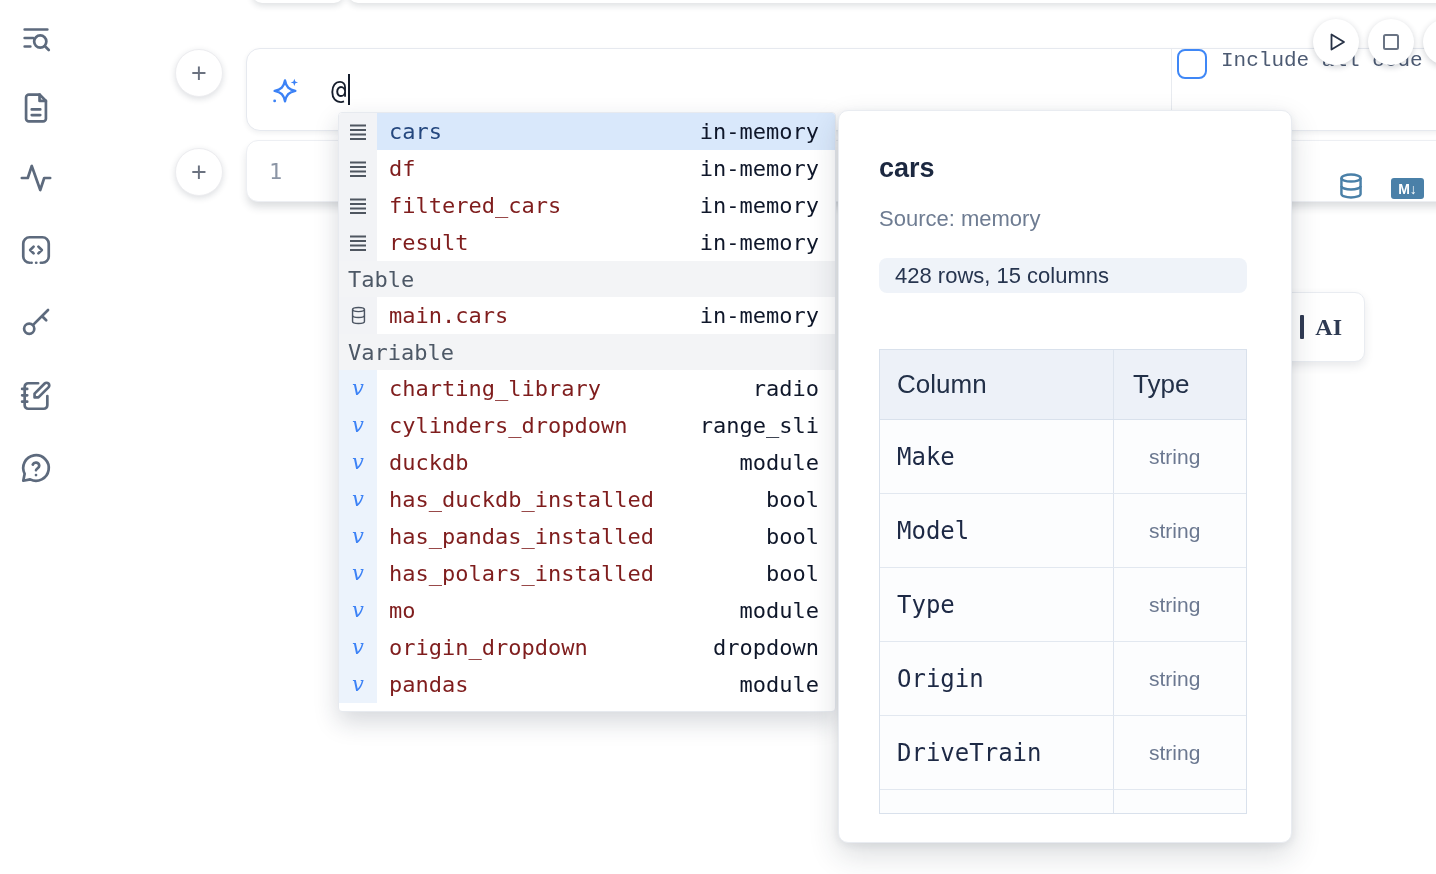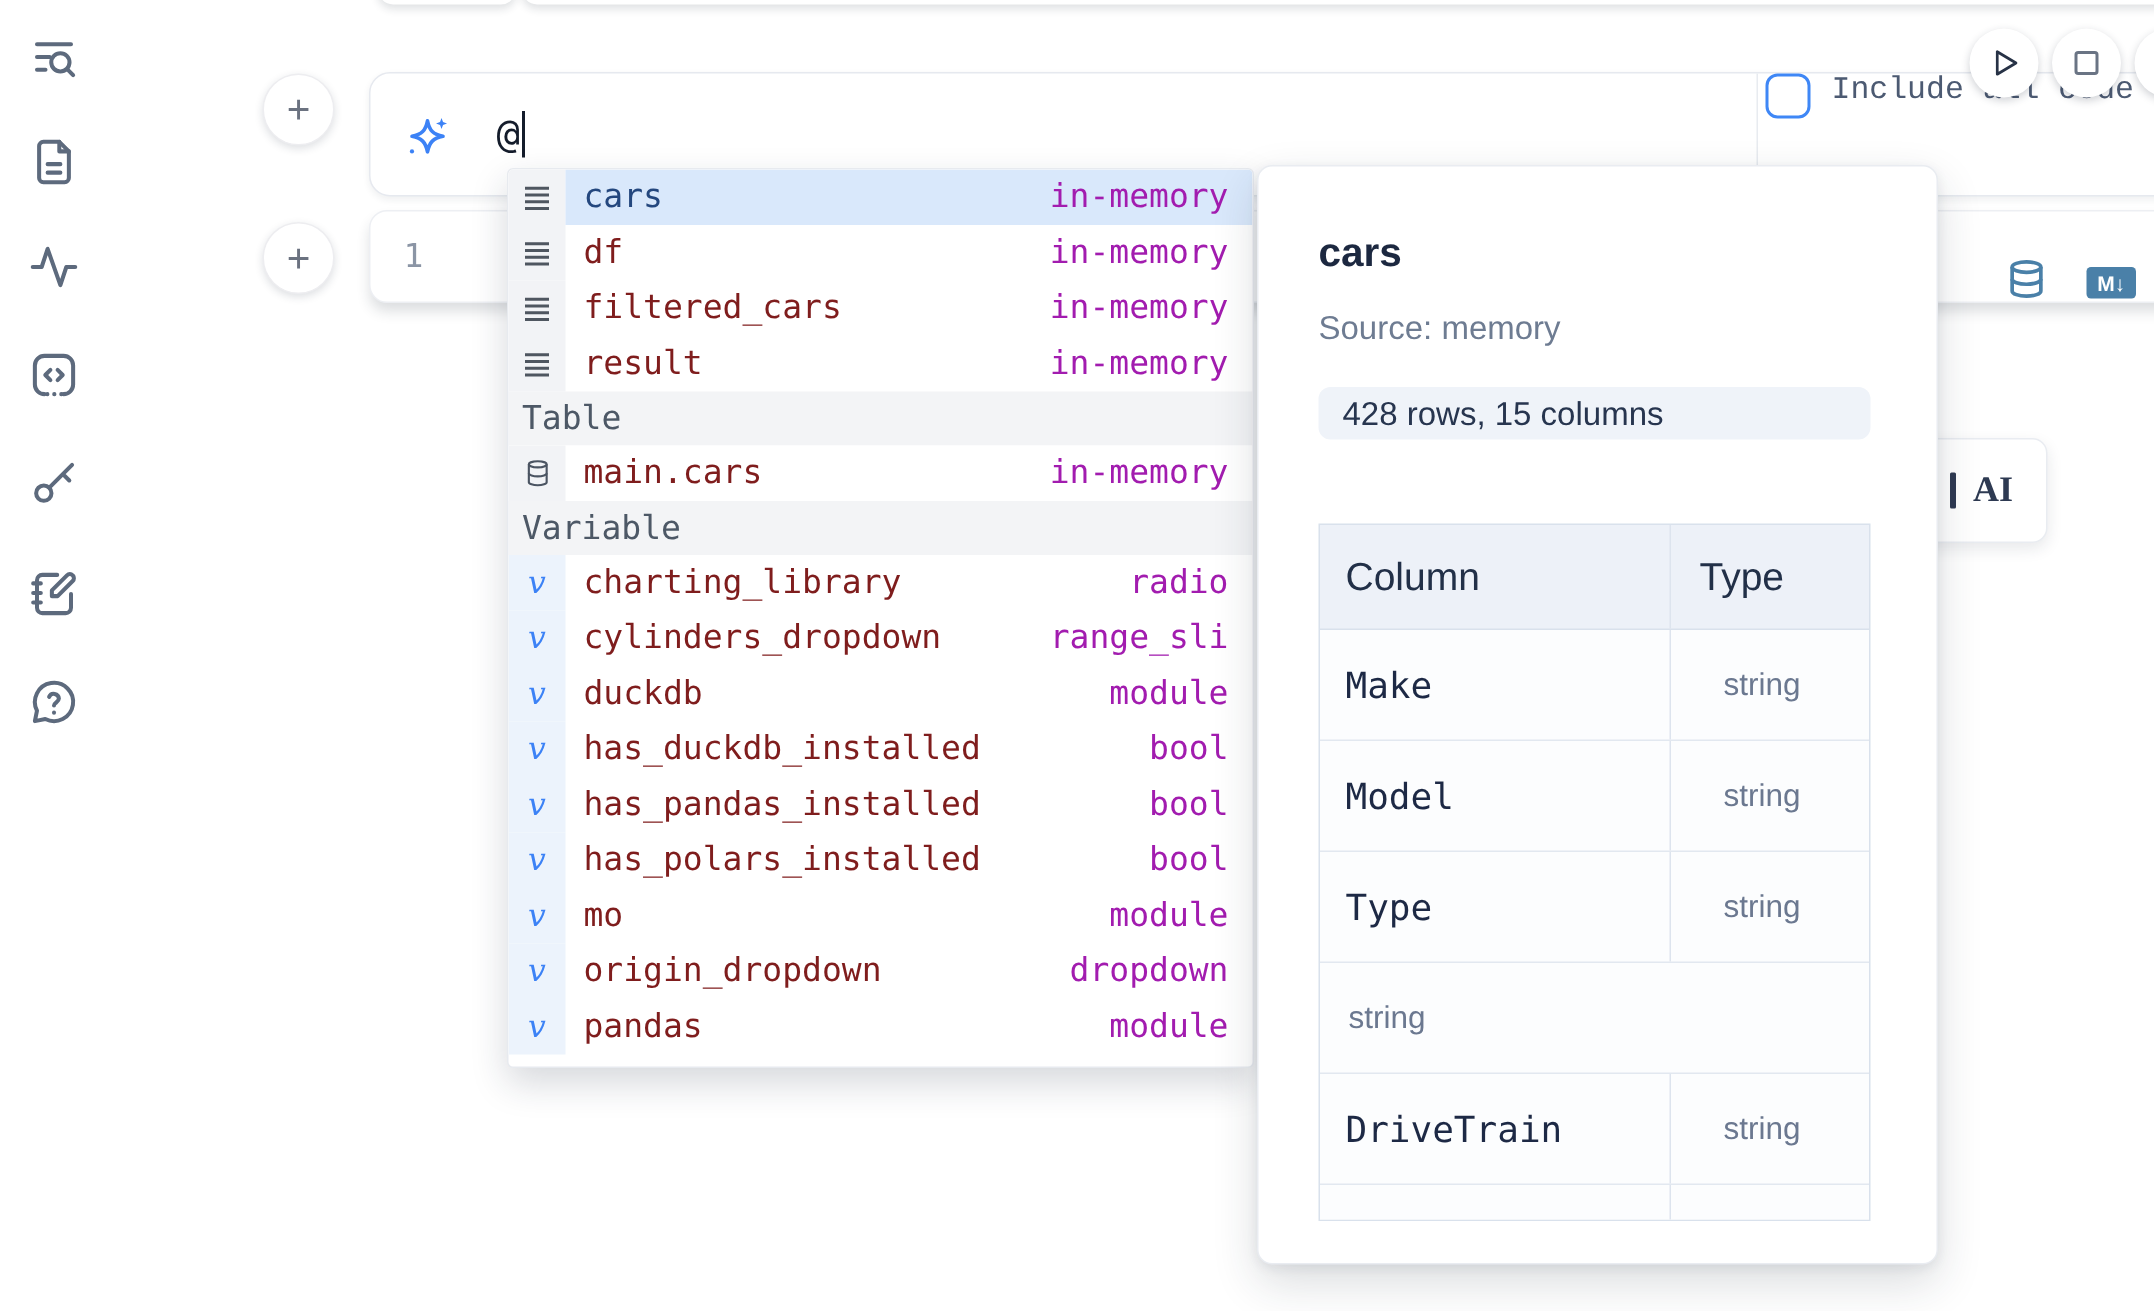--- a/index.html
+++ b/index.html
@@ -61,21 +61,21 @@
               font-family:"DejaVu Sans Mono",monospace; font-size:22px; }
   .ac-header { height:36px; background:#f3f4f6; color:#4d5866; display:flex; align-items:center;
                padding-left:9px; font-size:22px; }
   .ac-row { display:flex; align-items:stretch; height:37px; background:#fff; }
   .ac-gutter { width:38px; flex:none; display:flex; align-items:center; justify-content:center; background:#f2f3f6; }
   .ac-row.var-row .ac-gutter { background:#ecf3fc; }
   .ac-main { flex:1; display:flex; align-items:center; padding:0 16px 0 12px; overflow:hidden; }
   .ac-row.selected .ac-main { background:#d9e8fb; }
   .ac-name { color:#7f1d1d; white-space:pre; }
   .ac-row.selected .ac-name { color:#24477e; }
-  .ac-type { margin-left:auto; color:#a21caf; white-space:pre; }
+  .ac-type { margin-left:auto; color:#0f172a; white-space:pre; }
   .gi-lines { color:#4f5660; } .gi-lines svg { width:20px; height:20px; display:block; }
   .gi-db { color:#4b5462; } .gi-db svg { width:19px; height:19px; display:block; }
   .gi-var { font-family:"DejaVu Serif",serif; font-style:italic; font-size:21px; color:#3c82f6; line-height:1; }
 
   
   .preview { position:absolute; left:838px; top:110px; width:454px; height:733px; background:#fff;
              border:1px solid #e9ecf1; border-radius:10px; z-index:9;
              box-shadow:0 12px 30px rgba(30,41,59,.16), 0 2px 8px rgba(30,41,59,.08); }
   .pv-title { position:absolute; left:40px; top:42px; font-size:27px; font-weight:bold; color:#1c2840; }
   .pv-source { position:absolute; left:40px; top:95px; font-size:22px; color:#6e7c92; }
@@ -415,20 +415,23 @@
   </div>
           <div class="pv-row">
     <div class="pv-c1">
               <span class="pv-col-name">Type</span>
             </div>
     <div class="pv-c2">
               <span class="pv-col-type">string</span>
             </div>
   </div>
           <div class="pv-row">
+    <div class="pv-c1">
+              <span class="pv-col-name">Origin</span>
+            </div>
     <div class="pv-c2">
               <span class="pv-col-type">string</span>
             </div>
   </div>
           <div class="pv-row">
     <div class="pv-c1">
               <span class="pv-col-name">DriveTrain</span>
             </div>
     <div class="pv-c2">
               <span class="pv-col-type">string</span>

